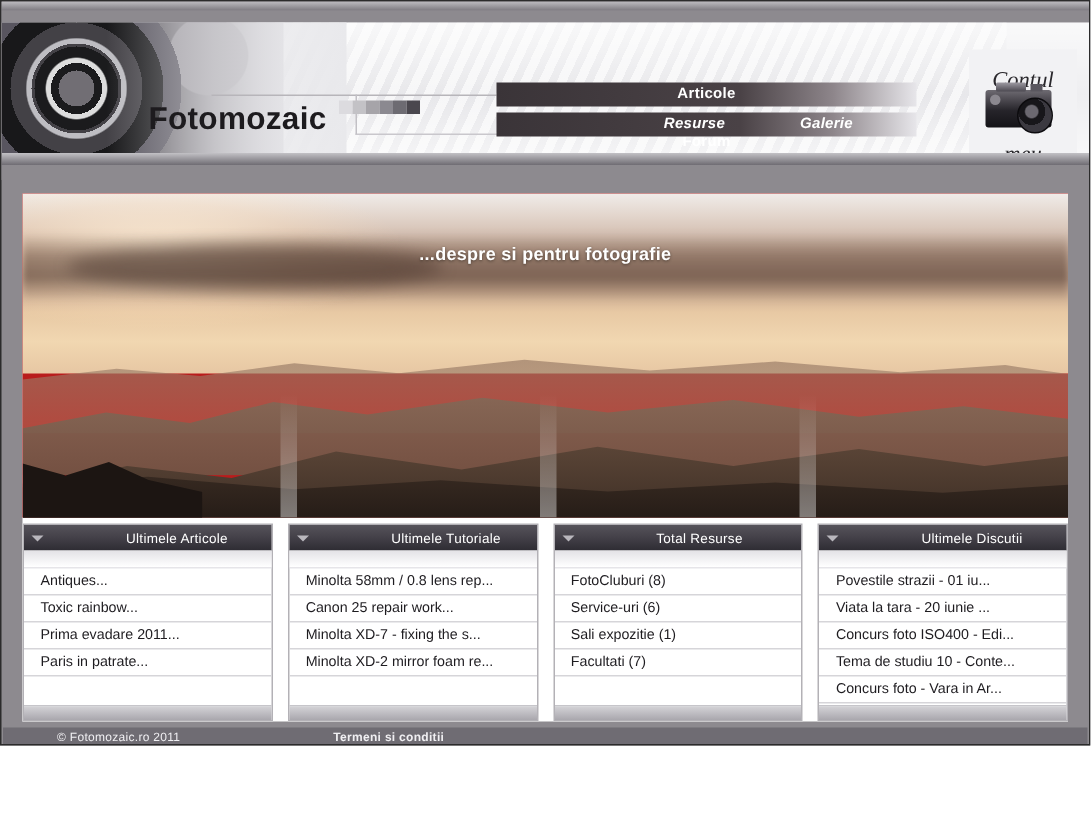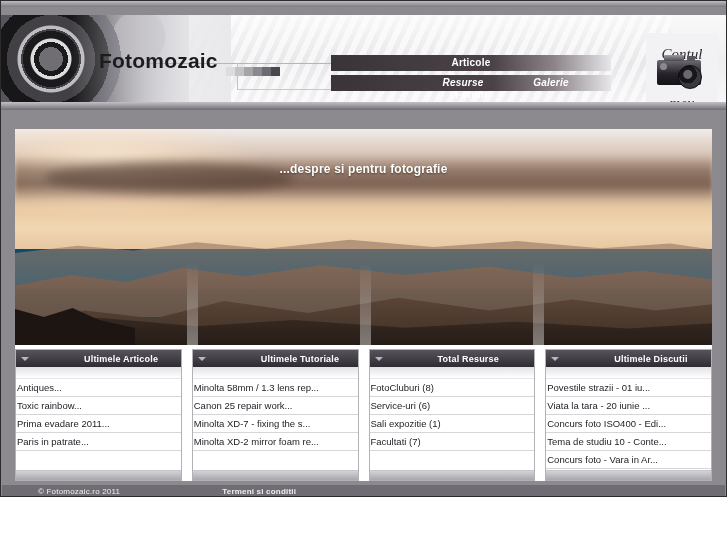--- a/index.html
+++ b/index.html
@@ -90,21 +90,21 @@
   }
   .banner-white-wash {
     position: absolute;
     left: 150px; top: 0;
     width: 575px; height: 87px;
     background: linear-gradient(to bottom, rgba(255,255,255,0.75), rgba(255,255,255,0.25) 55%, rgba(255,255,255,0.65));
   }
 
   .logo {
     position: absolute;
-    left: 98px; top: 35px;
+    left: 98px; top: 54px;
     font-size: 21px;
     font-weight: bold;
     color: #1d1b1e;
     letter-spacing: 0.2px;
     line-height: 1;
   }
   .logo-swatches {
     position: absolute;
     left: 225px; top: 52px;
     display: flex;
@@ -242,21 +242,21 @@
     height: 352px;
     background: #ffffff;
   }
 
   
   .hero {
     position: absolute;
     left: 0; top: 0;
     width: 697px; height: 216px;
     overflow: hidden;
-    background: #0c4a6e;
+    background: #b91c1c;
   }
   .hero-sky {
     position: absolute; left: 0; top: 0;
     width: 697px; height: 120px;
     background:
       radial-gradient(ellipse 220px 70px at 90px 38px, rgba(255,238,214,0.95) 0%, rgba(255,226,192,0.35) 45%, rgba(0,0,0,0) 75%),
       linear-gradient(to bottom,
         #f0ece9 0%,
         #e3d6cd 12%,
         #cbb2a1 30%,
@@ -356,39 +356,39 @@
   .panel-arrow {
     width: 0; height: 0;
     border-left: 4px solid transparent;
     border-right: 4px solid transparent;
     border-top: 4px solid #b9b7bd;
     margin-right: 7px;
   }
   .panel-title {
     color: #ffffff;
     font-size: 9px;
-    font-weight: bold;
+    font-weight: normal;
     letter-spacing: 0.2px;
     white-space: nowrap;
     padding-left: 48px;
   }
   .panel-topfade {
     height: 11px;
     background: linear-gradient(to bottom,#e3e2e6,#ffffff);
     border-bottom: 1px solid #e6e5e9;
   }
   .panel-list {
     flex: 1;
     display: flex;
     flex-direction: column;
   }
   .panel-item {
     height: 17px;
     line-height: 17px;
-    padding-left: 1px;
+    padding-left: 11px;
     font-size: 9.5px;
     color: #1e1c20;
     border-bottom: 1px solid #d6d5d9;
     white-space: nowrap;
     overflow: hidden;
     cursor: pointer;
   }
   .panel-foot {
     height: 9px;
     background: linear-gradient(to bottom,#d3d2d6,#a9a7ad);
@@ -512,21 +512,21 @@
             </div>
             <div class="panel-foot"></div>
           </div>
           <div class="panel">
             <div class="panel-head">
               <div class="panel-arrow"></div>
               <div class="panel-title">Ultimele Tutoriale</div>
             </div>
             <div class="panel-topfade"></div>
             <div class="panel-list">
-              <div class="panel-item">Minolta 58mm / 1.3 lens rep...</div>
+              <div class="panel-item">Minolta 58mm / 0.8 lens rep...</div>
               <div class="panel-item">Canon 25 repair work...</div>
               <div class="panel-item">Minolta XD-7 - fixing the s...</div>
               <div class="panel-item">Minolta XD-2 mirror foam re...</div>
             </div>
             <div class="panel-foot"></div>
           </div>
           <div class="panel">
             <div class="panel-head">
               <div class="panel-arrow"></div>
               <div class="panel-title">Total Resurse</div>

